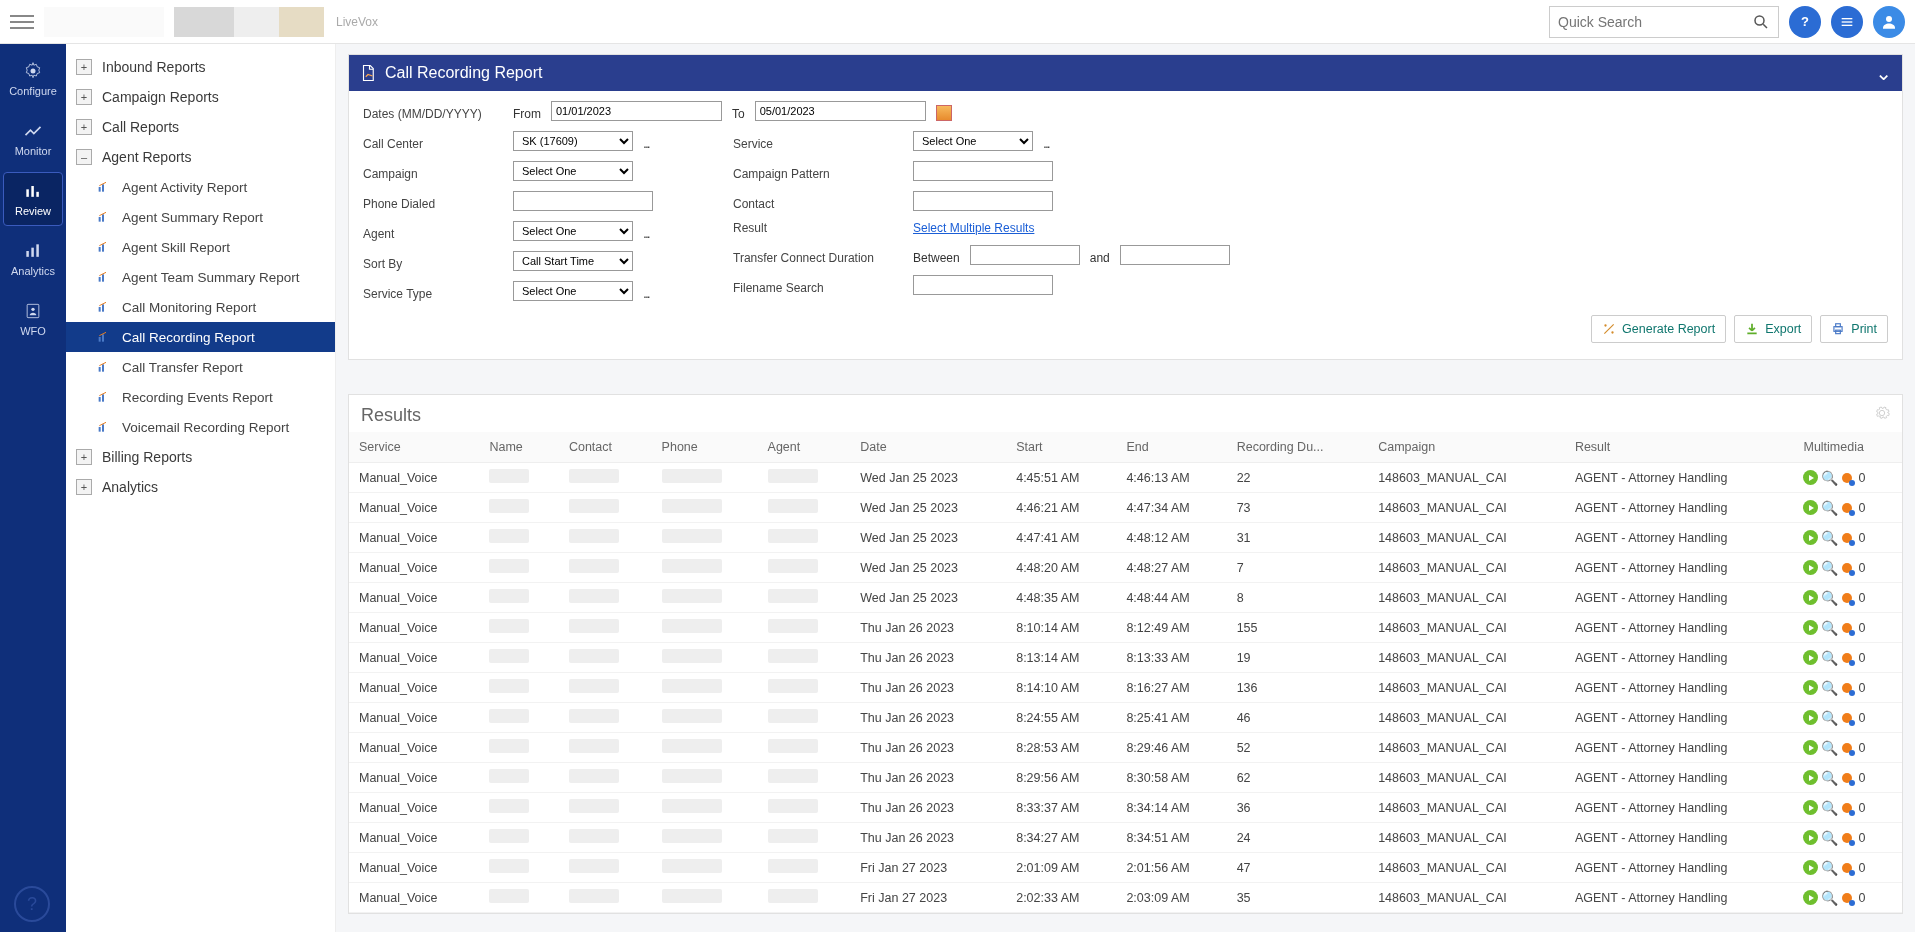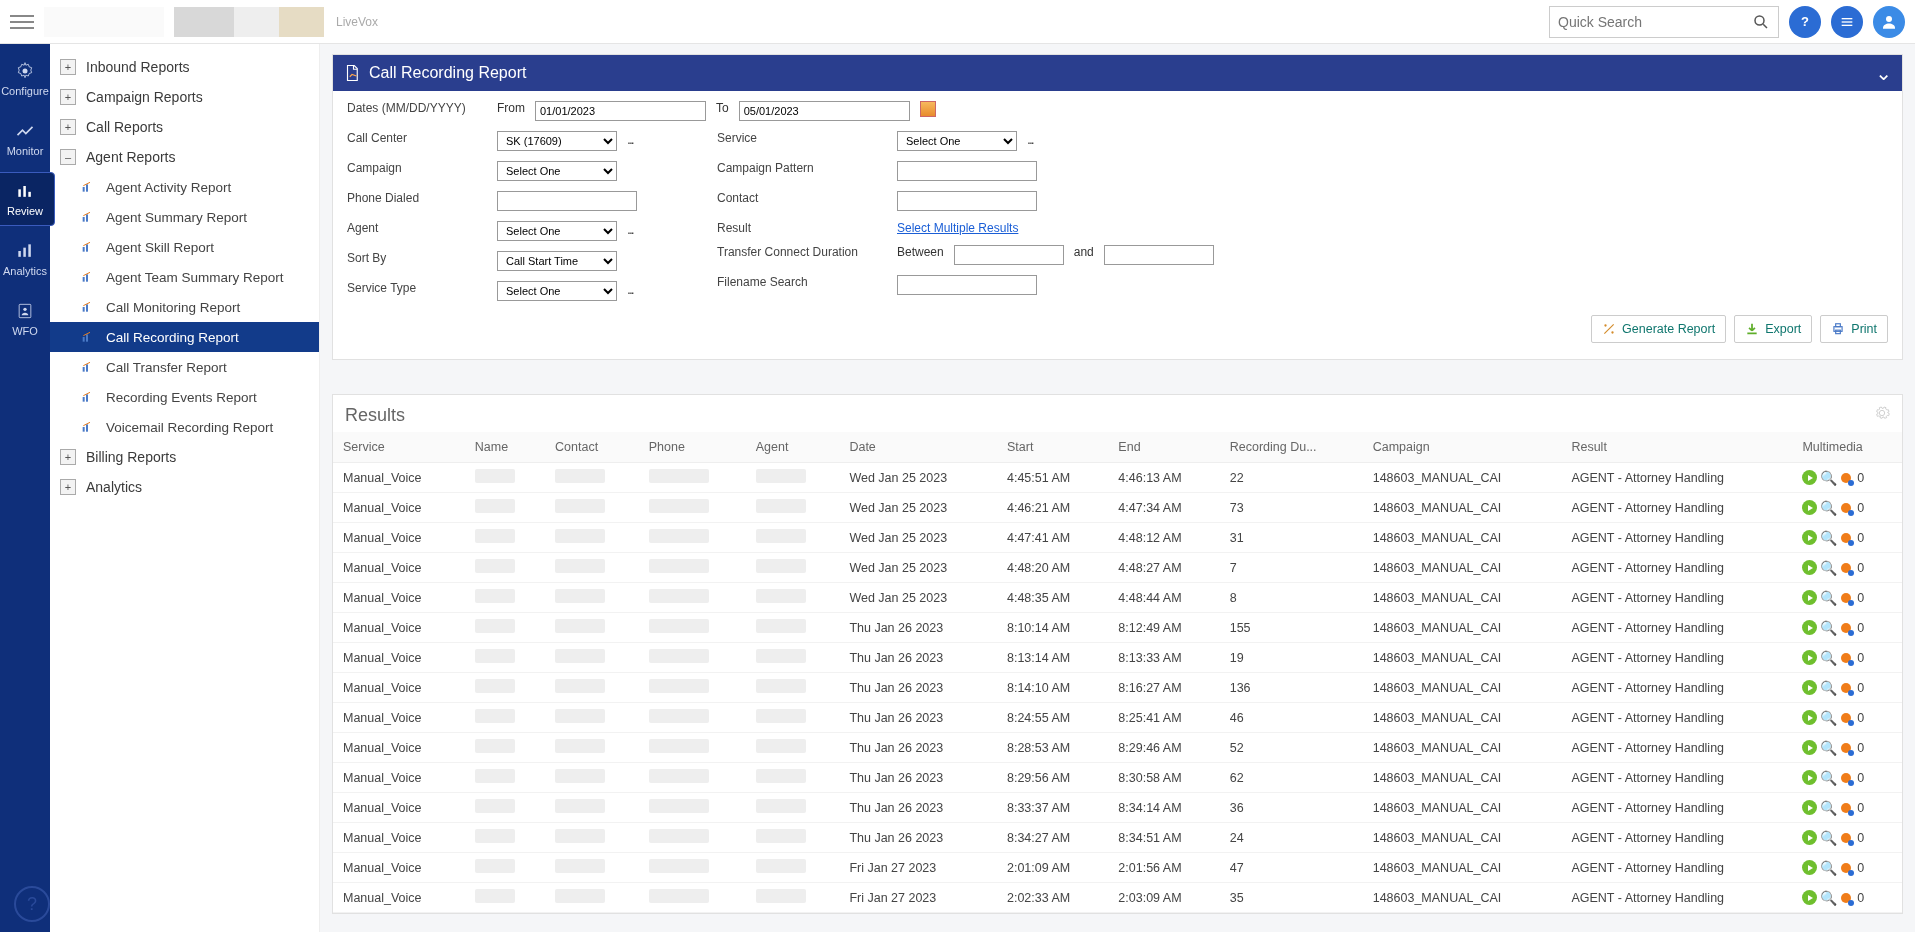--- a/index.html
+++ b/index.html
@@ -10,39 +10,39 @@
 .logo-area { width:120px; height:30px; background:#fafafa; margin-right:10px; }
 .brand-strip { width:150px; height:30px; background:linear-gradient(90deg,#d8d8d8 0 40%,#eee 40% 70%,#e6dcc4 70% 100%); margin-right:8px;}
 .brand-text { color:#aaa; font-size:12px; margin-left:4px;}
 .topbar-spacer { flex:1; }
 .search-box { width:230px; height:32px; border:1px solid #ccc; display:flex; align-items:center; padding:12px 8px; }
 .search-box input { border:none; outline:none; flex:1; font-size:14px; color:#555;}
 .search-box .sicon { width:18px; height:18px; }
 .round-btn { width:32px; height:32px; border-radius:50%; background:#2b6cd4; color:#fff; display:flex; align-items:center; justify-content:center; margin-left:10px; font-weight:bold; cursor:pointer;}
 .round-btn.alt { background:#3b8be6;}
 .layout { display:flex; height:calc(100vh - 44px); }
-.leftnav { width:50px; background:#0f2f7a; display:flex; flex-direction:column; align-items:center; padding-top:8px; position:relative;}
+.leftnav { width:66px; background:#0f2f7a; display:flex; flex-direction:column; align-items:center; padding-top:8px; position:relative;}
 .leftnav .item { width:60px; height:54px; display:flex; flex-direction:column; align-items:center; justify-content:center; color:#cfd8ef; font-size:11px; cursor:pointer; margin-bottom:6px; border-radius:4px;}
 .leftnav .item.active { background:#0a2563; border:1px solid #3a5bbd; color:#fff;}
 .leftnav .item .ic { width:20px; height:20px; margin-bottom:4px; }
 .leftnav .help-bubble{ position:absolute; bottom:10px; left:14px; width:36px; height:36px; border-radius:50%; border:2px solid #2a4a9a; color:#2a4a9a; display:flex; align-items:center; justify-content:center; font-size:18px;}
 .tree { width:270px; background:#fff; border-right:1px solid #eee; padding:8px 0; overflow:auto;}
 .tree-row { display:flex; align-items:center; height:30px; padding:0 10px; color:#3a3a3a; cursor:pointer; font-size:14px;}
 .tree-row .exp { width:16px; height:16px; border:1px solid #aaa; background:#f3f3f3; margin-right:10px; display:flex; align-items:center; justify-content:center; font-size:11px; color:#555;}
 .tree-row.sub { padding-left:32px; font-size:13.5px; color:#444;}
 .tree-row.sub .ricon{ width:16px; height:12px; margin-right:8px; display:inline-block;}
 .tree-row.sub .ricon svg{width:16px;height:12px;}
 .tree-row.active { background:#123b8a; color:#fff; }
 .main { flex:1; background:#f5f6f8; padding:10px 12px; overflow:auto;}
 .panel { background:#fff; border:1px solid #e1e1e1;}
 .panel-head { background:#2a3e8e; color:#fff; height:36px; display:flex; align-items:center; padding:0 10px; font-size:16px;}
 .panel-head .doc-ic{ width:18px; height:18px; margin-right:8px;}
 .panel-head .chev { margin-left:auto; font-size:20px;}
 .filters { padding:10px 14px 14px; font-size:12px;}
-.frow { display:flex; align-items:flex-start; margin-bottom:10px; gap:10px;}
+.frow { display:flex; align-items:flex-end; margin-bottom:10px; gap:10px;}
 .flabel { width:140px; color:#444; font-size:12px;}
 .flabel2 { width:170px; color:#444; font-size:12px;}
 .fsel { width:120px; height:20px; border:1px solid #999; background:#fff; font-size:11px; padding:0 4px; }
 .ftxt { width:140px; height:20px; border:1px solid #999; background:#fff; font-size:11px; padding:0 4px; }
 .date-in { width:171px; height:20px; border:1px solid #999; font-size:11px; padding:0 4px;}
 .more-dots{ color:#444; cursor:pointer; font-size:14px; letter-spacing:-2px;}
 .link-a{ color:#1a5ed6; text-decoration:underline; cursor:pointer; font-size:12px;}
 .actions { display:flex; justify-content:flex-end; gap:8px; padding:4px 0 2px;}
 .btn { border:1px solid #ccc; background:#fff; height:28px; padding:0 10px; display:flex; align-items:center; gap:6px; font-size:12.5px; cursor:pointer; color:#0f766e; border-radius:2px;}
 .btn .bi{ width:14px; height:14px;}

